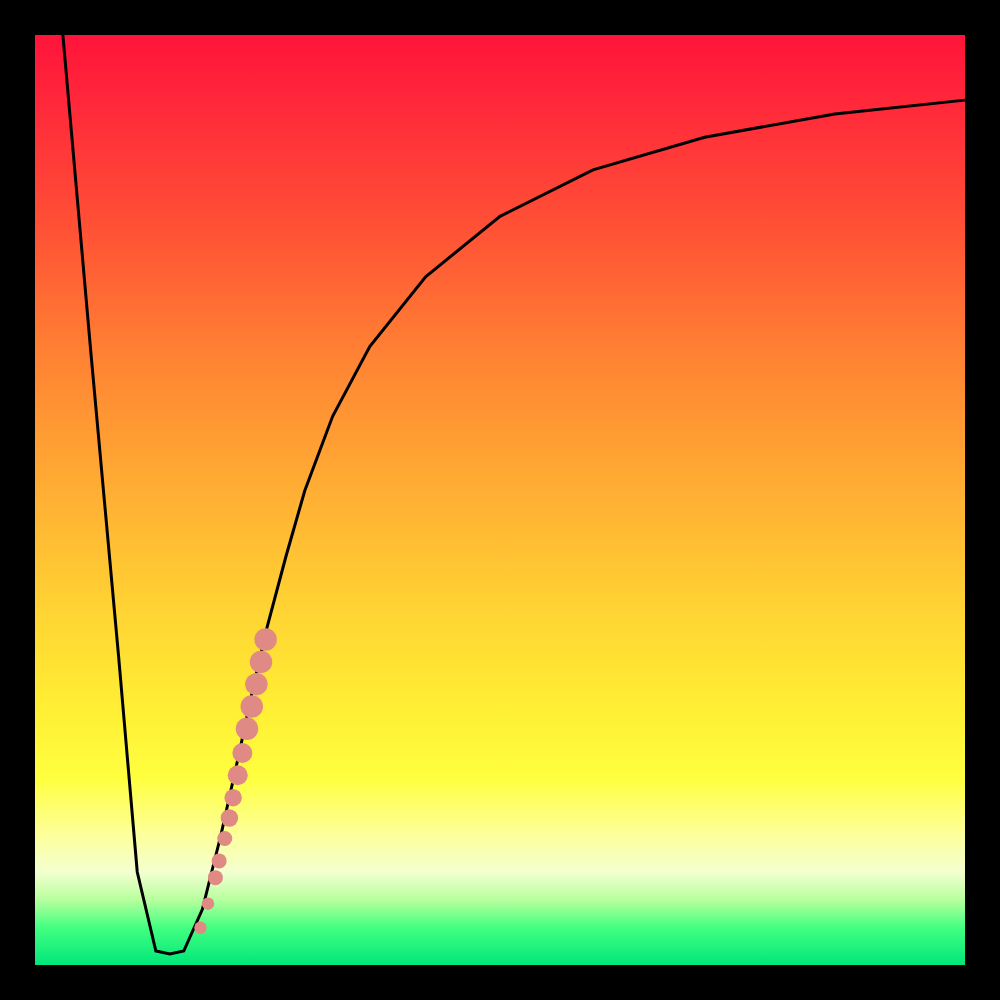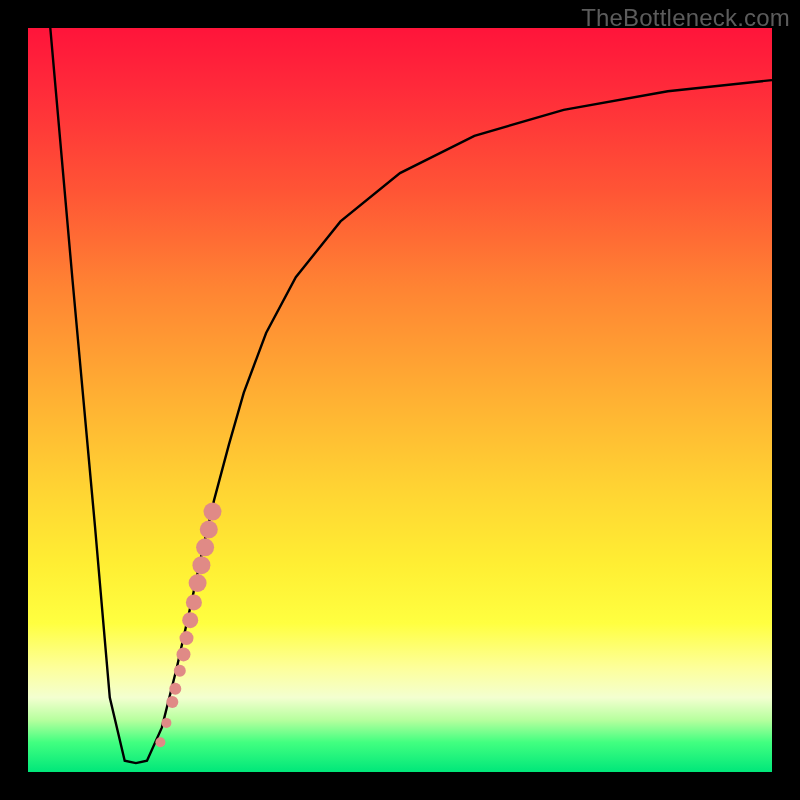--- a/index.html
+++ b/index.html
@@ -75,14 +75,13 @@
           <circle cx="162.2" cy="592.2" r="8" fill="#e08a86"></circle>
           <circle cx="165.9" cy="574.4" r="8" fill="#e08a86"></circle>
           <circle cx="169.6" cy="555.0" r="9" fill="#e08a86"></circle>
           <circle cx="173.4" cy="537.2" r="9" fill="#e08a86"></circle>
           <circle cx="177.1" cy="519.3" r="9" fill="#e08a86"></circle>
           <circle cx="180.8" cy="501.5" r="9" fill="#e08a86"></circle>
           <circle cx="184.5" cy="483.6" r="9" fill="#e08a86"></circle>
         </g>
     </svg>
   </div>
-  <div class="watermark">TheBottleneck.com</div>
 </div>
 
 </body></html>

